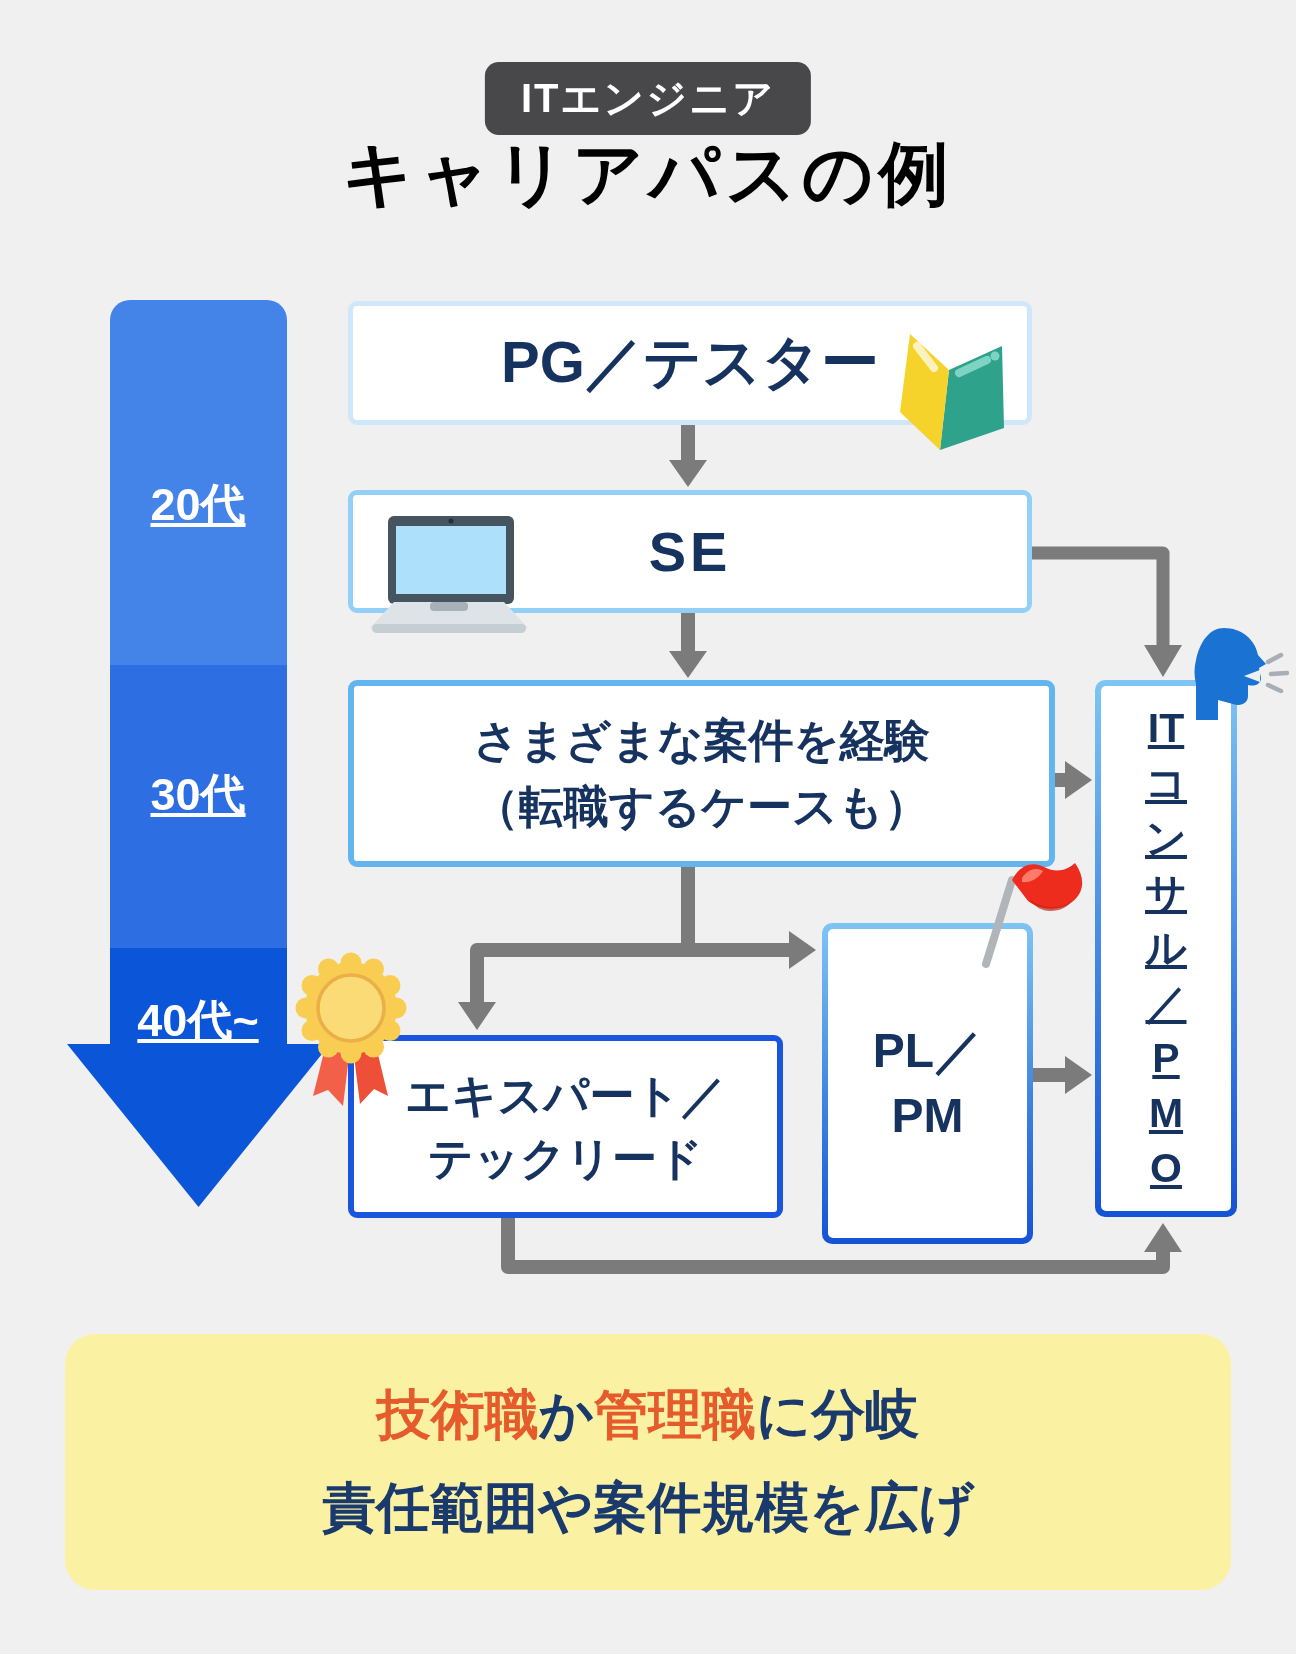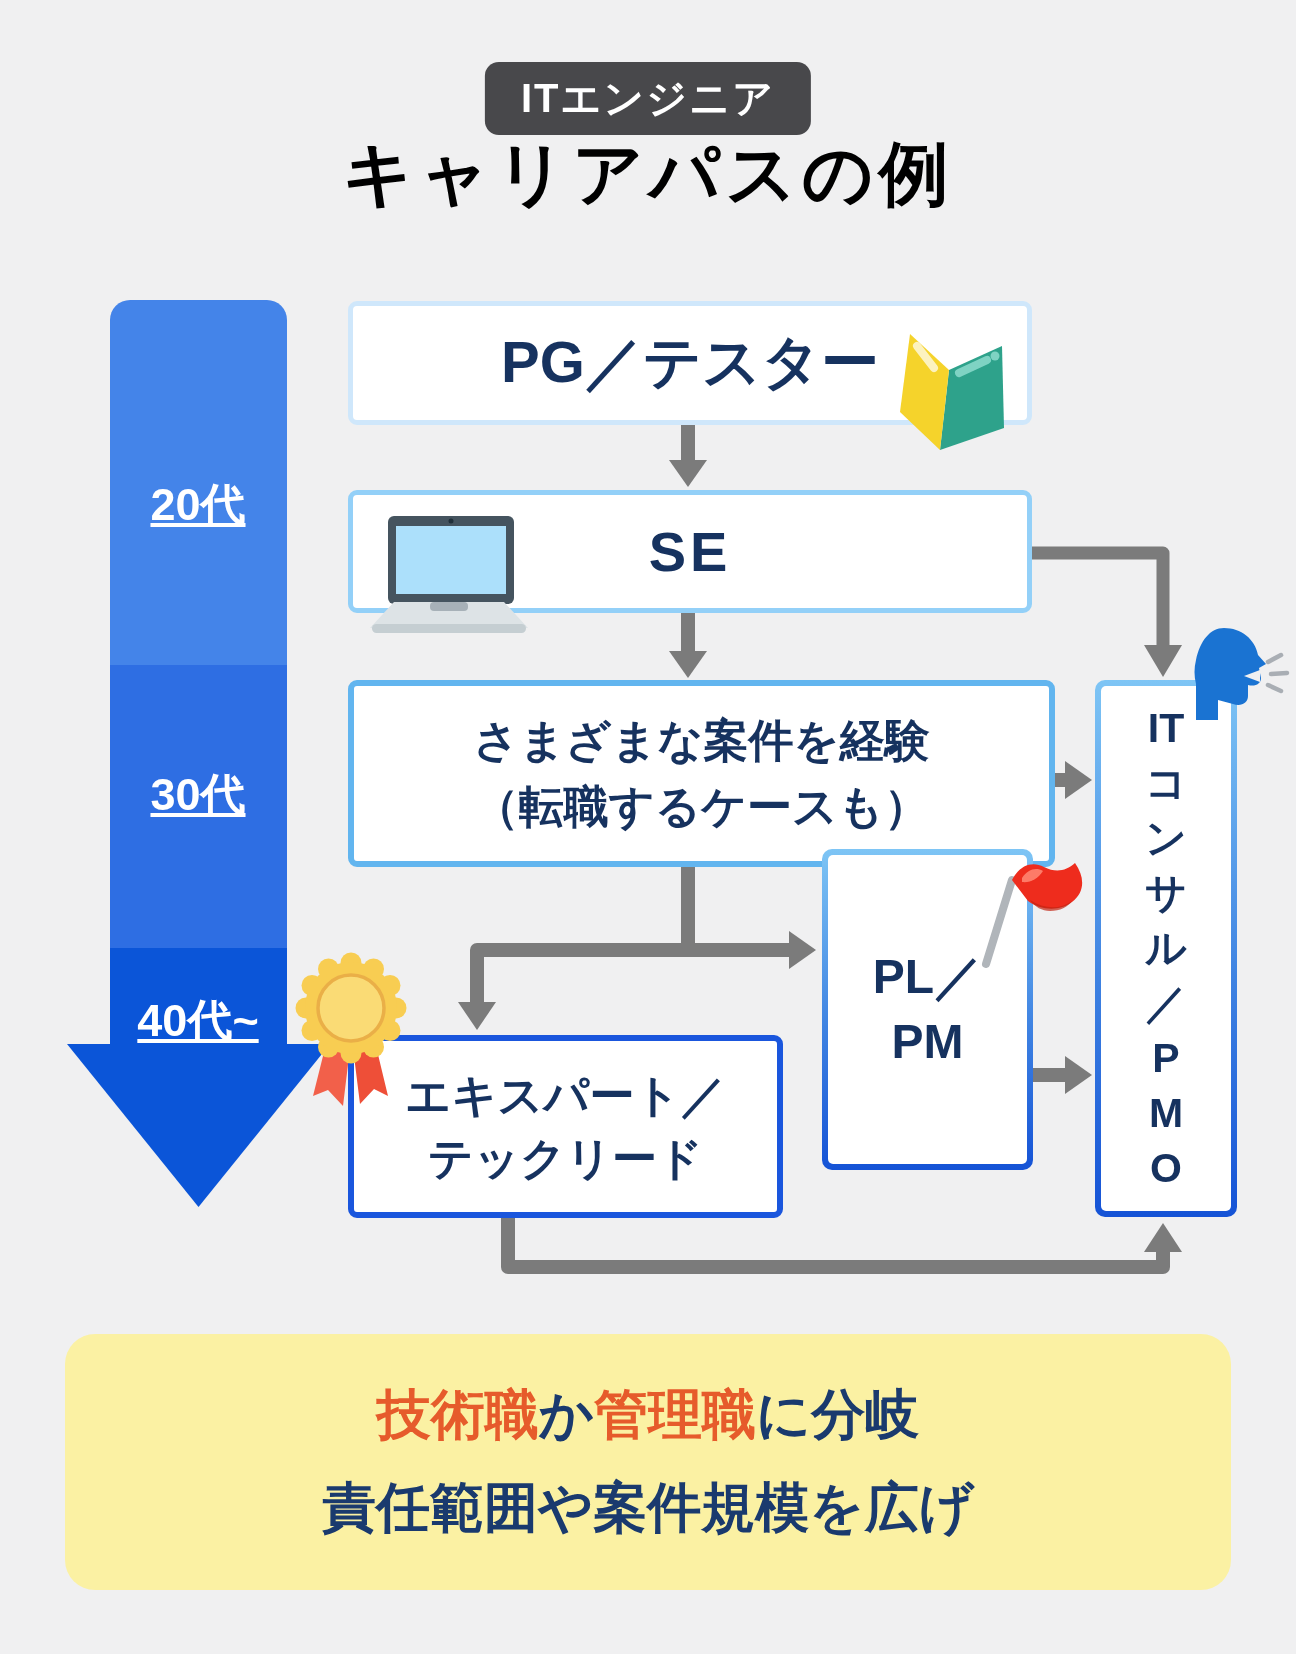--- a/index.html
+++ b/index.html
@@ -38,24 +38,24 @@
     color:#16325f;font-weight:bold;text-align:center;z-index:2;}
   .node-pg{left:348px;top:301px;width:684px;height:124px;border:5px solid #cfe7fb;font-size:58px;}
   .node-se{left:348px;top:490px;width:684px;height:123px;border:5px solid #93d0f8;font-size:56px;letter-spacing:4px;}
   .node-case{left:348px;top:680px;width:707px;height:187px;border:6px solid #62b5ef;font-size:45px;line-height:1.45;}
   .node-expert{left:348px;top:1035px;width:435px;height:183px;border:6px solid #1a56dd;font-size:45px;line-height:1.4;}
   .gradbox{position:absolute;border-radius:10px;z-index:2;
     background:linear-gradient(180deg,#7ec5f5 0%,#3f83e2 55%,#1553d6 100%);}
   .gradbox .inner{position:absolute;inset:6px;background:#fff;border-radius:5px;
     display:flex;flex-direction:column;align-items:center;justify-content:center;
     color:#16325f;font-weight:bold;text-align:center;}
-  .node-plpm{left:822px;top:849px;width:211px;height:321px;}
+  .node-plpm{left:822px;top:923px;width:211px;height:321px;}
   .node-plpm .inner{font-size:48px;line-height:1.35;}
   .node-it{left:1095px;top:680px;width:142px;height:537px;}
-  .node-it .inner{font-size:41px;}
+  .node-it .inner{font-size:41px;text-decoration:underline;}
   .vchar{display:block;height:55px;line-height:55px;}
   
   .icon{position:absolute;z-index:3;}
   
   .footer{
     position:absolute;left:65px;top:1334px;width:1166px;height:256px;
     background:#fbf1a3;border-radius:30px;z-index:2;
     display:flex;flex-direction:column;align-items:center;justify-content:center;
     gap:20px;font-size:54px;font-weight:bold;color:#1a3a6e;text-align:center;
   }

